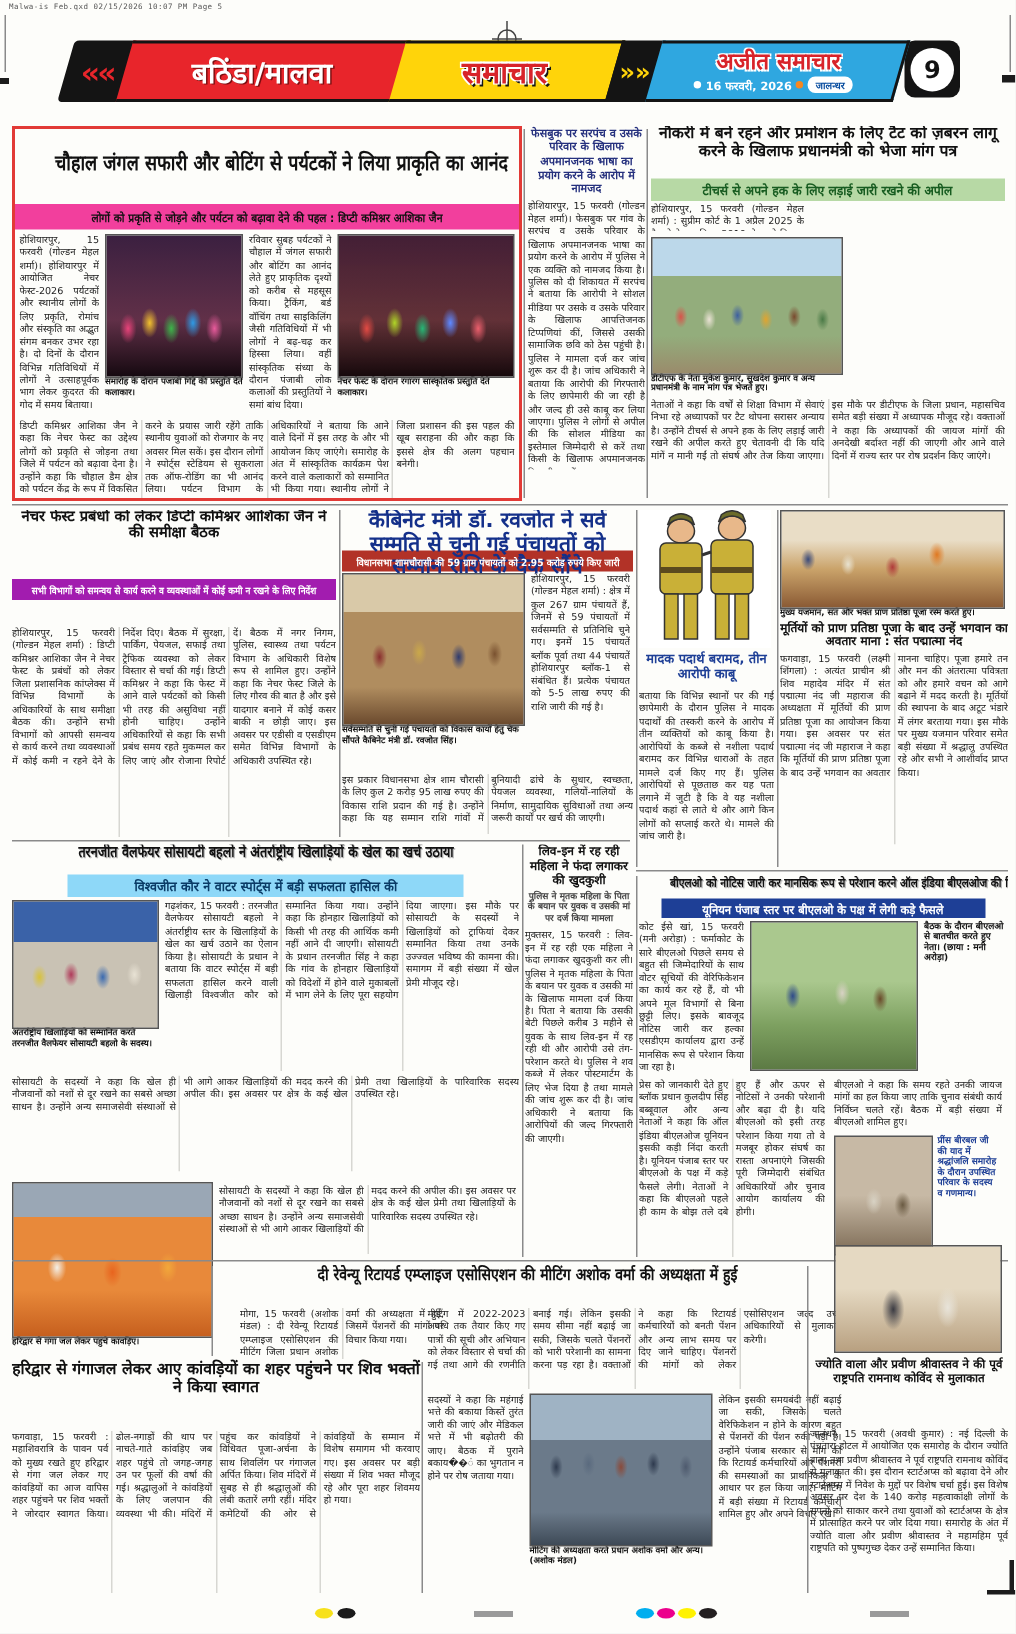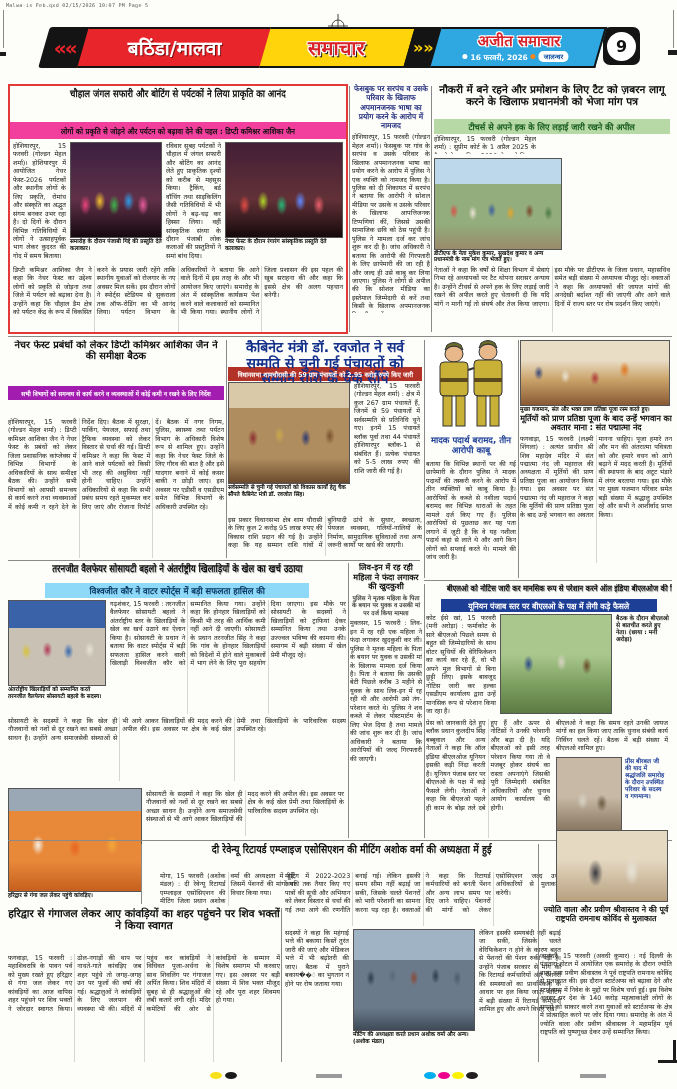--- a/index.html
+++ b/index.html
@@ -145,21 +145,21 @@
         <span class="dot dot-o"></span>
         <span class="mcity">जालन्धर</span>
       </div>
     </div>
     <div class="badge">
       <div class="circ">9</div>
     </div>
   </div>
 
   <div class="art" style="left:8px;top:84px;width:340px;height:250px;border:2px solid #e23a36;box-sizing:border-box;">
-    <div class="hl" style="font-size:10px;height:34px;padding-top:2px;"><span class="cond">चौहाल जंगल सफारी और बोटिंग से पर्यटकों ने लिया प्राकृति का आनंद</span></div>
+    <div class="hl" style="font-size:14px;height:34px;padding-top:16px;"><span class="cond">चौहाल जंगल सफारी और बोटिंग से पर्यटकों ने लिया प्राकृति का आनंद</span></div>
     <div class="bar" style="background:#f23f9d;height:17px;color:#111;font-size:7.8px;">
         <span class="cond" style="transform:scaleX(.9);">लोगों को प्रकृति से जोड़ने और पर्यटन को बढ़ावा देने की पहल : डिप्टी कमिश्नर आशिका जैन</span>
       </div>
     <div style="display:flex;gap:4px;padding:3px 3px 0 3px;height:122px;">
       <div class="body" style="width:54px;height:120px;">होशियारपुर, 15 फरवरी (गोल्डन मेहल शर्मा)। होशियारपुर में आयोजित नेचर फेस्ट-2026 पर्यटकों और स्थानीय लोगों के लिए प्रकृति, रोमांच और संस्कृति का अद्भुत संगम बनकर उभर रहा है। दो दिनों के दौरान विभिन्न गतिविधियों में लोगों ने उत्साहपूर्वक भाग लेकर कुदरत की गोद में समय बिताया।</div>
       <div style="width:92px;">
         <div class="photo ph-stage" style="width:92px;height:96px;"></div>
         <div class="cap">समारोह के दौरान पंजाबी गिद्दे की प्रस्तुति देते कलाकार।</div>
       </div>
       <div class="body" style="width:56px;height:120px;">रविवार सुबह पर्यटकों ने चौहाल में जंगल सफारी और बोटिंग का आनंद लेते हुए प्राकृतिक दृश्यों को करीब से महसूस किया। ट्रैकिंग, बर्ड वॉचिंग तथा साइकिलिंग जैसी गतिविधियों में भी लोगों ने बढ़-चढ़ कर हिस्सा लिया। वहीं सांस्कृतिक संध्या के दौरान पंजाबी लोक कलाओं की प्रस्तुतियों ने समां बांध दिया।</div>

